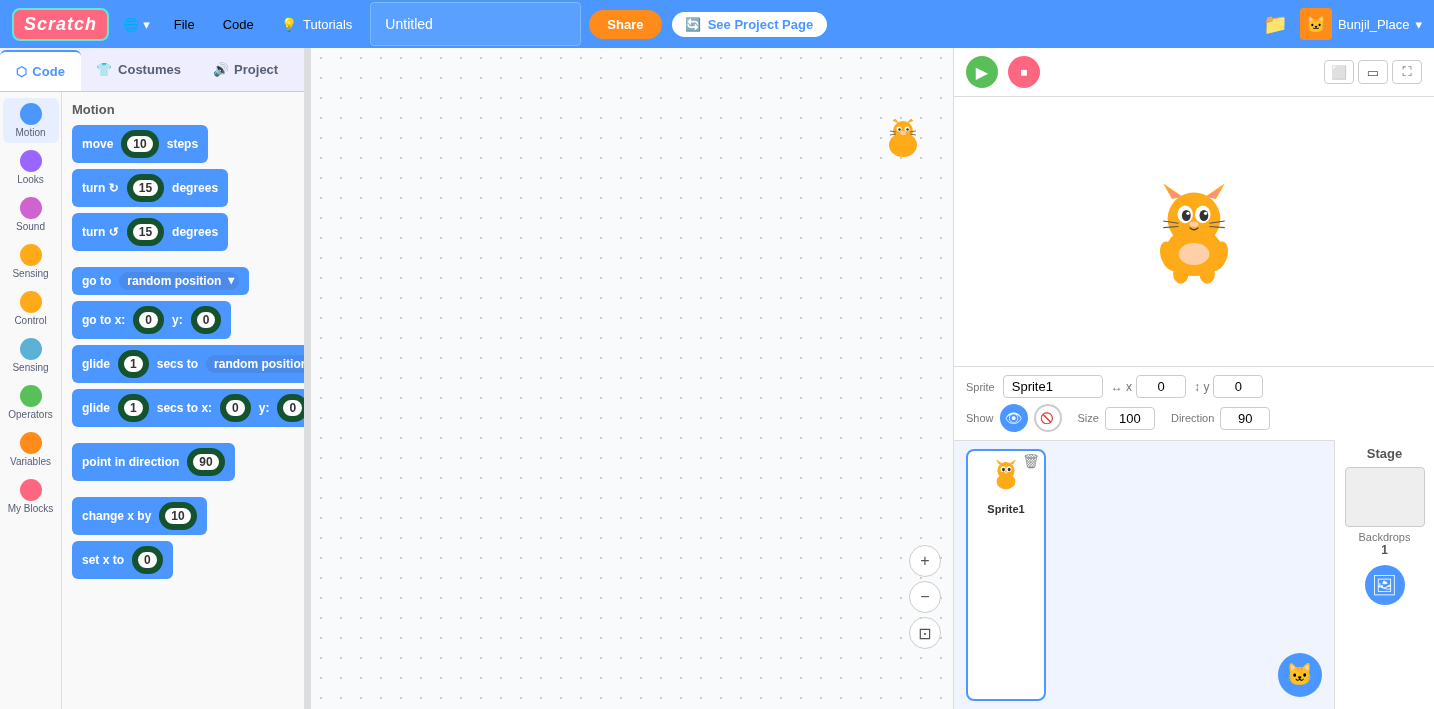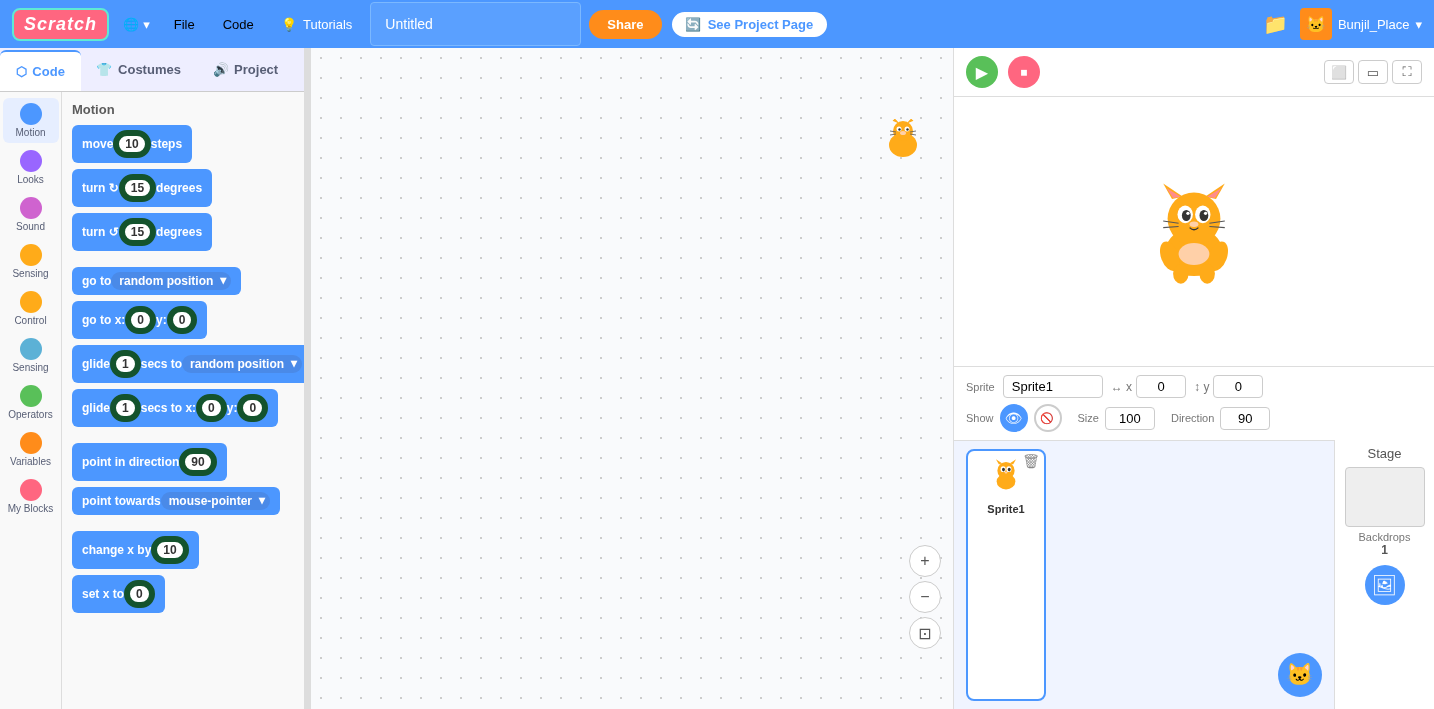--- a/index.html
+++ b/index.html
@@ -191,21 +191,21 @@
       margin-top: 2px;
     }
     .block-row {
       display: flex;
       align-items: center;
       margin-bottom: 6px;
     }
     .block {
       display: inline-flex;
       align-items: center;
-      gap: 0;
+      gap: 8px;
       border-radius: 6px;
       padding: 5px 10px;
       font-size: 12px;
       font-weight: 600;
       color: white;
       cursor: grab;
       white-space: nowrap;
       position: relative;
     }
     .block-blue { background: #4C97FF; }
@@ -471,21 +471,21 @@
       width: 100px;
       background: white;
       border-left: 1px solid #ddd;
       display: flex;
       flex-direction: column;
       align-items: center;
       padding: 6px;
     }
     .stage-label {
       font-size: 13px;
-      font-weight: 400;
+      font-weight: 700;
       color: #555;
       margin-bottom: 6px;
     }
     .stage-thumb {
       width: 80px;
       height: 60px;
       background: #eee;
       border-radius: 4px;
       border: 1px solid #ccc;
     }
@@ -683,26 +683,20 @@
 
         <div style="height:10px;"></div>
 
         <div class="block-row">
           <div class="block block-blue">
             <span>point in direction</span>
             <span class="block-input">90</span>
           </div>
         </div>
 
-        <div class="block-row">
-          <div class="block block-blue">
-            <span>point towards</span>
-            <span class="block-dropdown">mouse-pointer</span>
-          </div>
-        </div>
 
         <div style="height:10px;"></div>
 
         <div class="block-row">
           <div class="block block-blue">
             <span>change x by</span>
             <span class="block-input">10</span>
           </div>
         </div>
 

